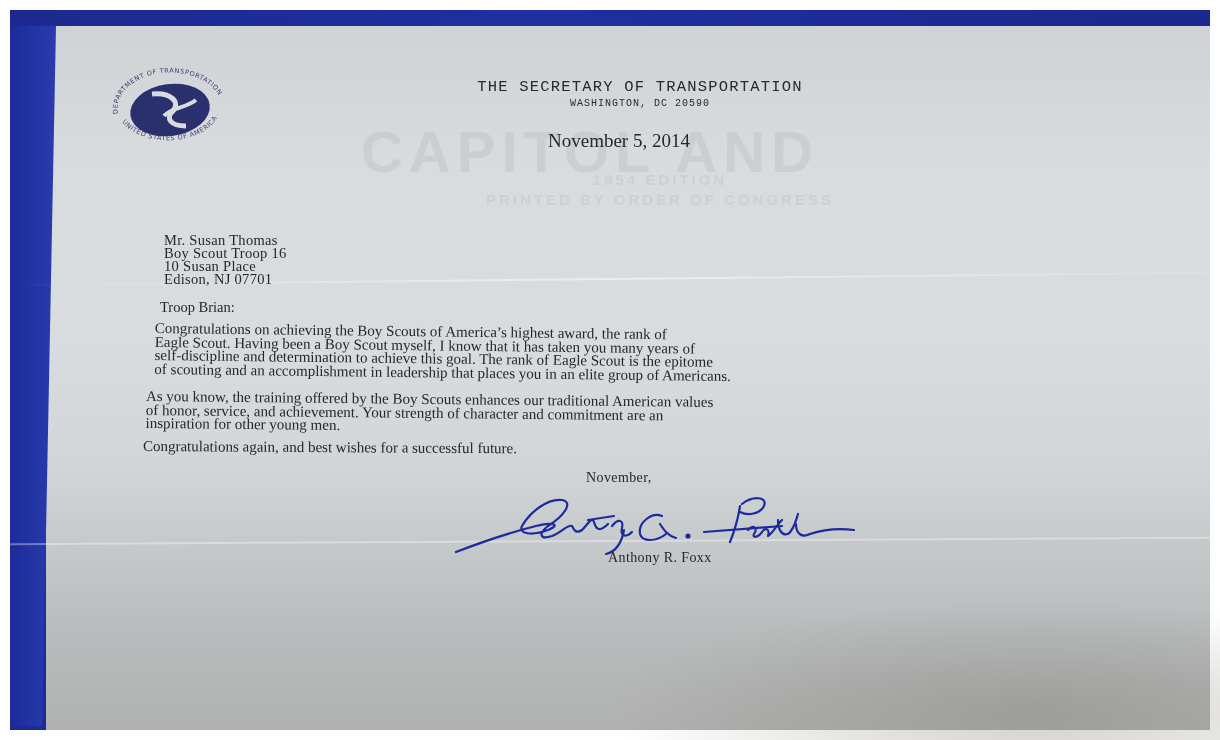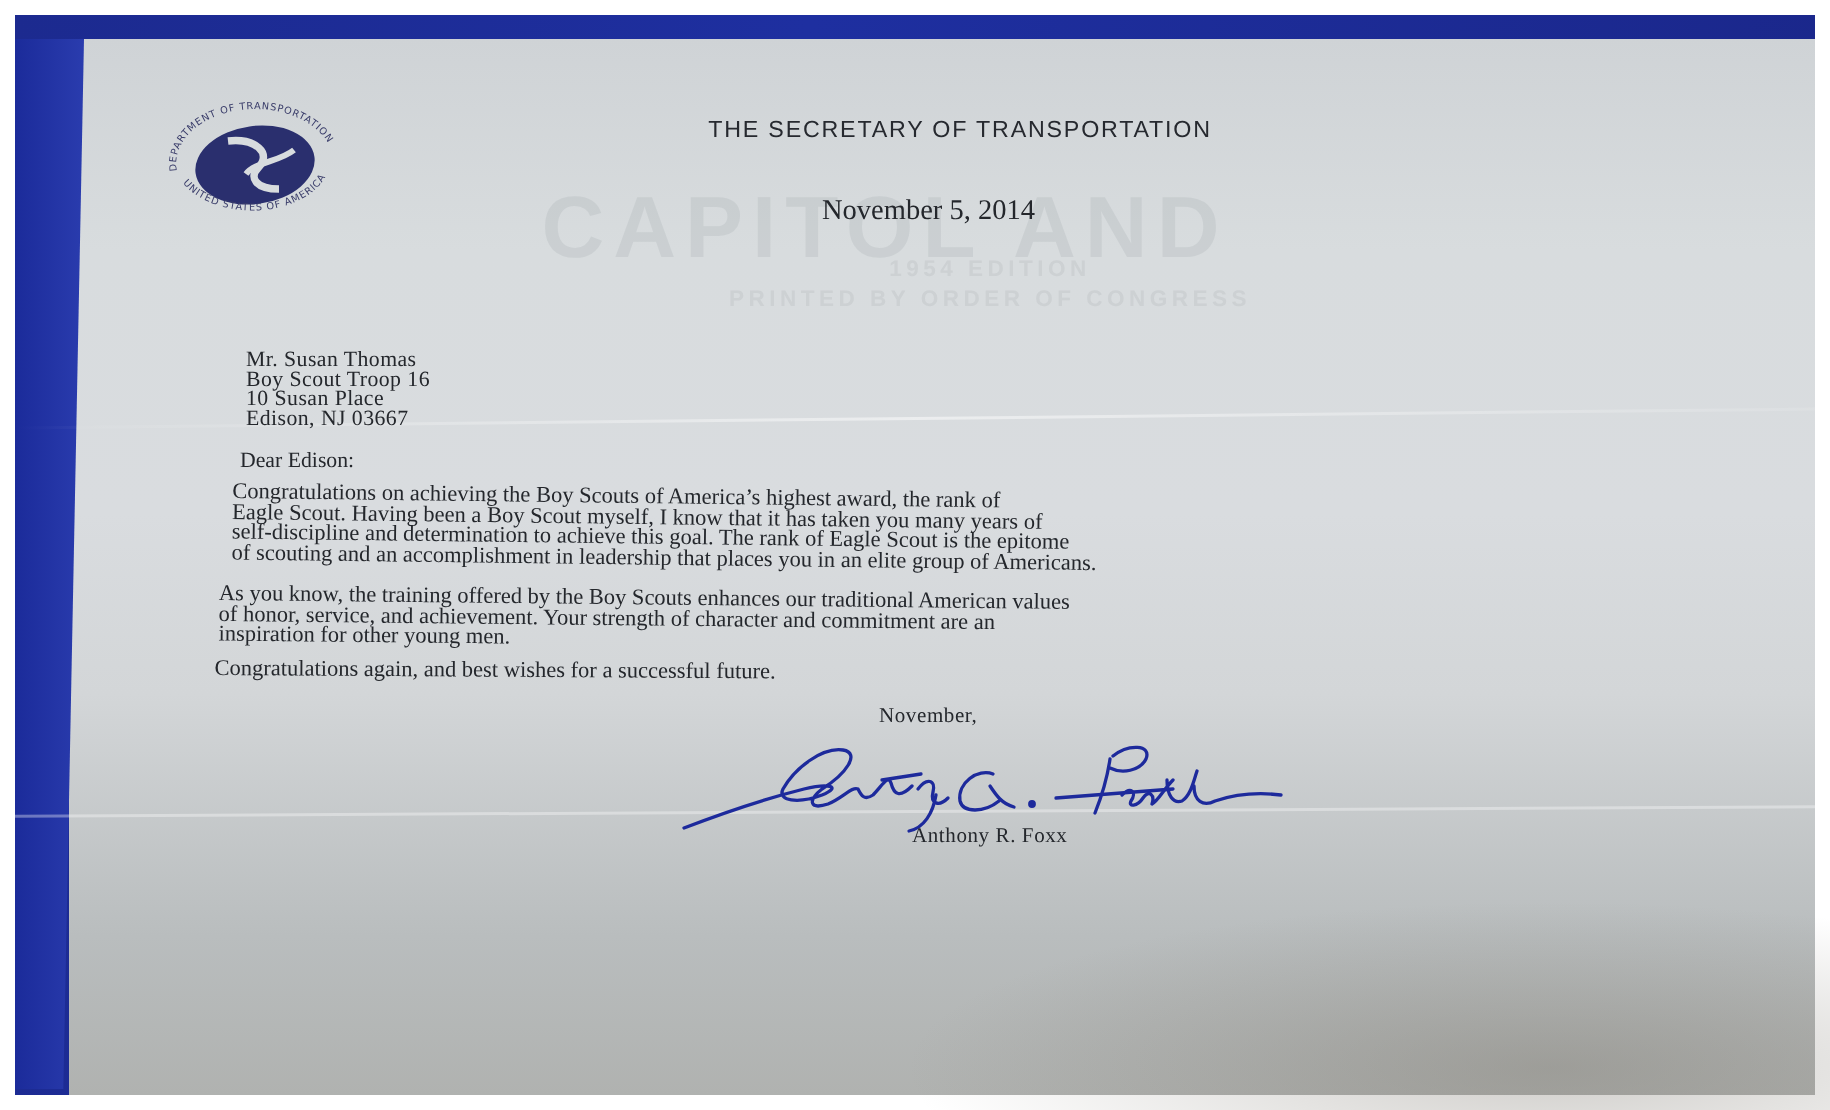--- a/index.html
+++ b/index.html
@@ -35,21 +35,21 @@
     background: radial-gradient(ellipse at 70% 80%, rgba(120,115,105,0.35), rgba(0,0,0,0) 70%);
   }
 
   .seal {
     position: absolute; left: 100px; top: 64px; width: 140px; height: 90px;
   }
 
   .letterhead {
     position: absolute; left: 380px; top: 78px; width: 520px; text-align: center;
     color: #26292f;
-    font-family: Liberation Sans, sans-serif;
+    font-family: Liberation Mono, monospace;
   }
   .lh-title { font-size: 15.5px; letter-spacing: 1.2px; }
   .lh-sub { font-size: 10px; letter-spacing: 1px; margin-top: 2px; }
 
   .watermark {
     position: absolute; left: 330px; top: 118px; width: 520px;
     color: rgba(170,175,180,0.28); font-family: "Liberation Sans", sans-serif;
     font-weight: bold; font-size: 58px; letter-spacing: 6px; text-align: center;
   }
   .watermark2 {
@@ -111,32 +111,33 @@
       <textPath href="#arcTop">DEPARTMENT OF TRANSPORTATION</textPath>
     </text>
     <text font-family="DejaVu Sans, sans-serif" font-size="6.5" fill="#3a3d6a" letter-spacing="0.6">
       <textPath href="#arcBot">UNITED STATES OF AMERICA</textPath>
     </text>
   </svg>
 </div>
 
 <div class="letterhead">
   <div class="lh-title">THE SECRETARY OF TRANSPORTATION</div>
+  <div class="lh-sub">WASHINGTON, DC 20590</div>
 </div>
 
 <div class="date serif">November 5, 2014</div>
 
 <div class="address serif">
   <div>Mr. Susan Thomas</div>
   <div>Boy Scout Troop 16</div>
   <div>10 Susan Place</div>
-  <div>Edison, NJ  03667</div>
+  <div>Edison, NJ  07701</div>
 </div>
 
-<div class="salutation serif">Dear Edison:</div>
+<div class="salutation serif">Troop Brian:</div>
 
 <div class="para p1 serif">
   <div>Congratulations on achieving the Boy Scouts of America’s highest award, the rank of</div>
   <div>Eagle Scout.  Having been a Boy Scout myself, I know that it has taken you many years of</div>
   <div>self-discipline and determination to achieve this goal.  The rank of Eagle Scout is the epitome</div>
   <div>of scouting and an accomplishment in leadership that places you in an elite group of Americans.</div>
 </div>
 
 <div class="para p2 serif">
   <div>As you know, the training offered by the Boy Scouts enhances our traditional American values</div>

